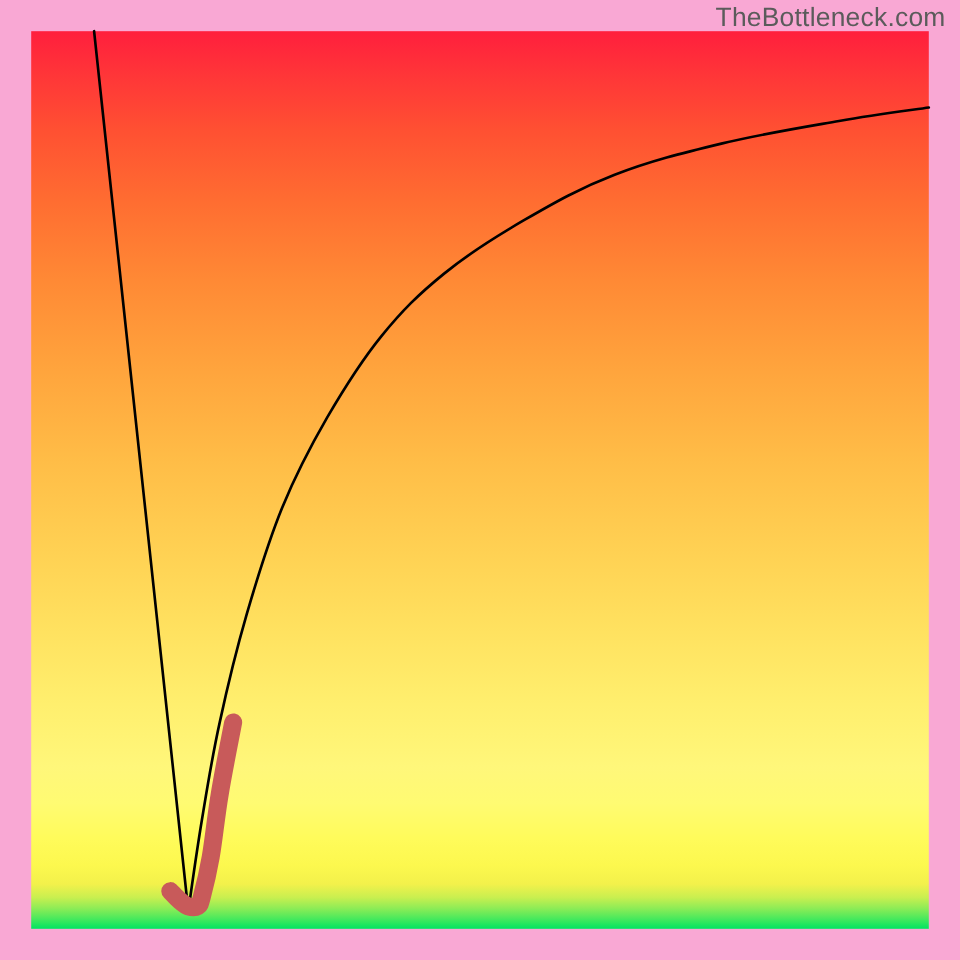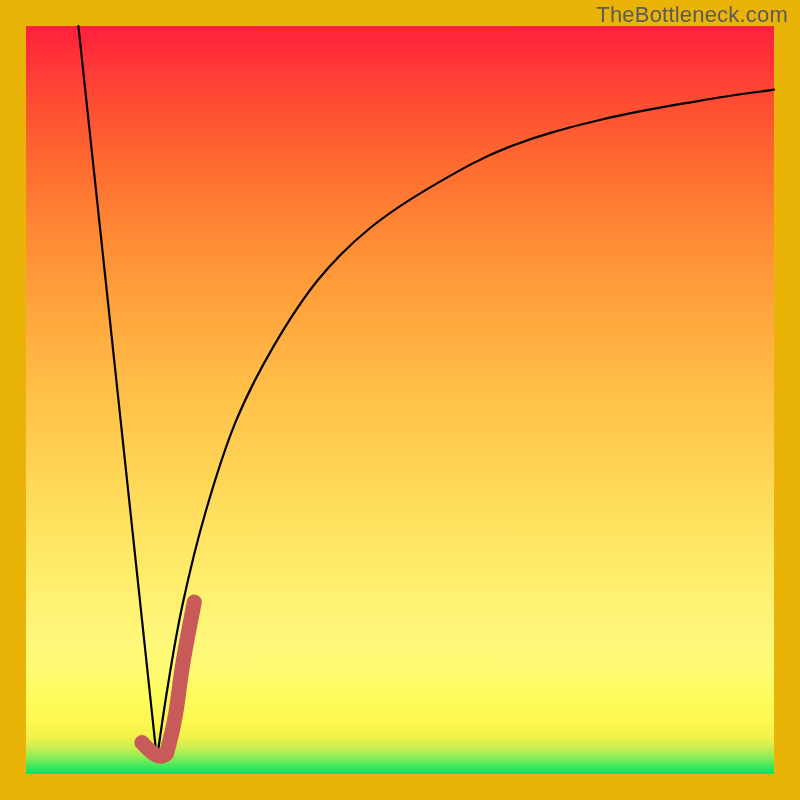--- a/index.html
+++ b/index.html
@@ -8,21 +8,21 @@
     width: 800px;
     height: 800px;
     overflow: hidden;
     background: #000;
     font-family: Arial, Helvetica, sans-serif;
   }
   .frame {
     position: relative;
     width: 800px;
     height: 800px;
-    background: #eab308;
+    background: #f9a8d4;
   }
   .plot-area {
     position: absolute;
     left: 26px;
     top: 26px;
     width: 748px;
     height: 748px;
     
     background: linear-gradient(
       to top,

